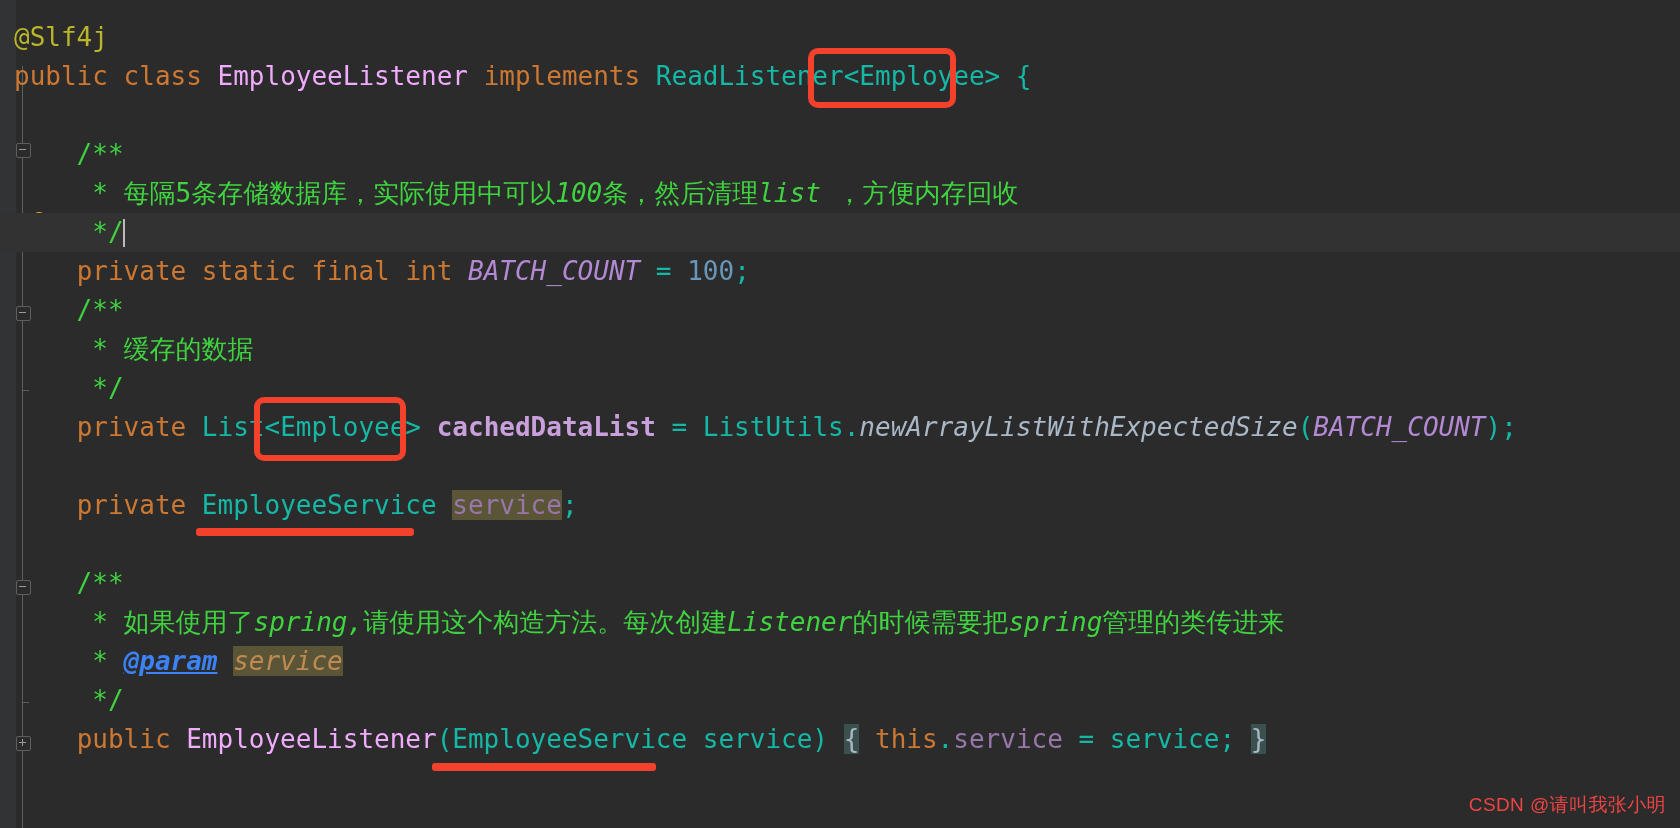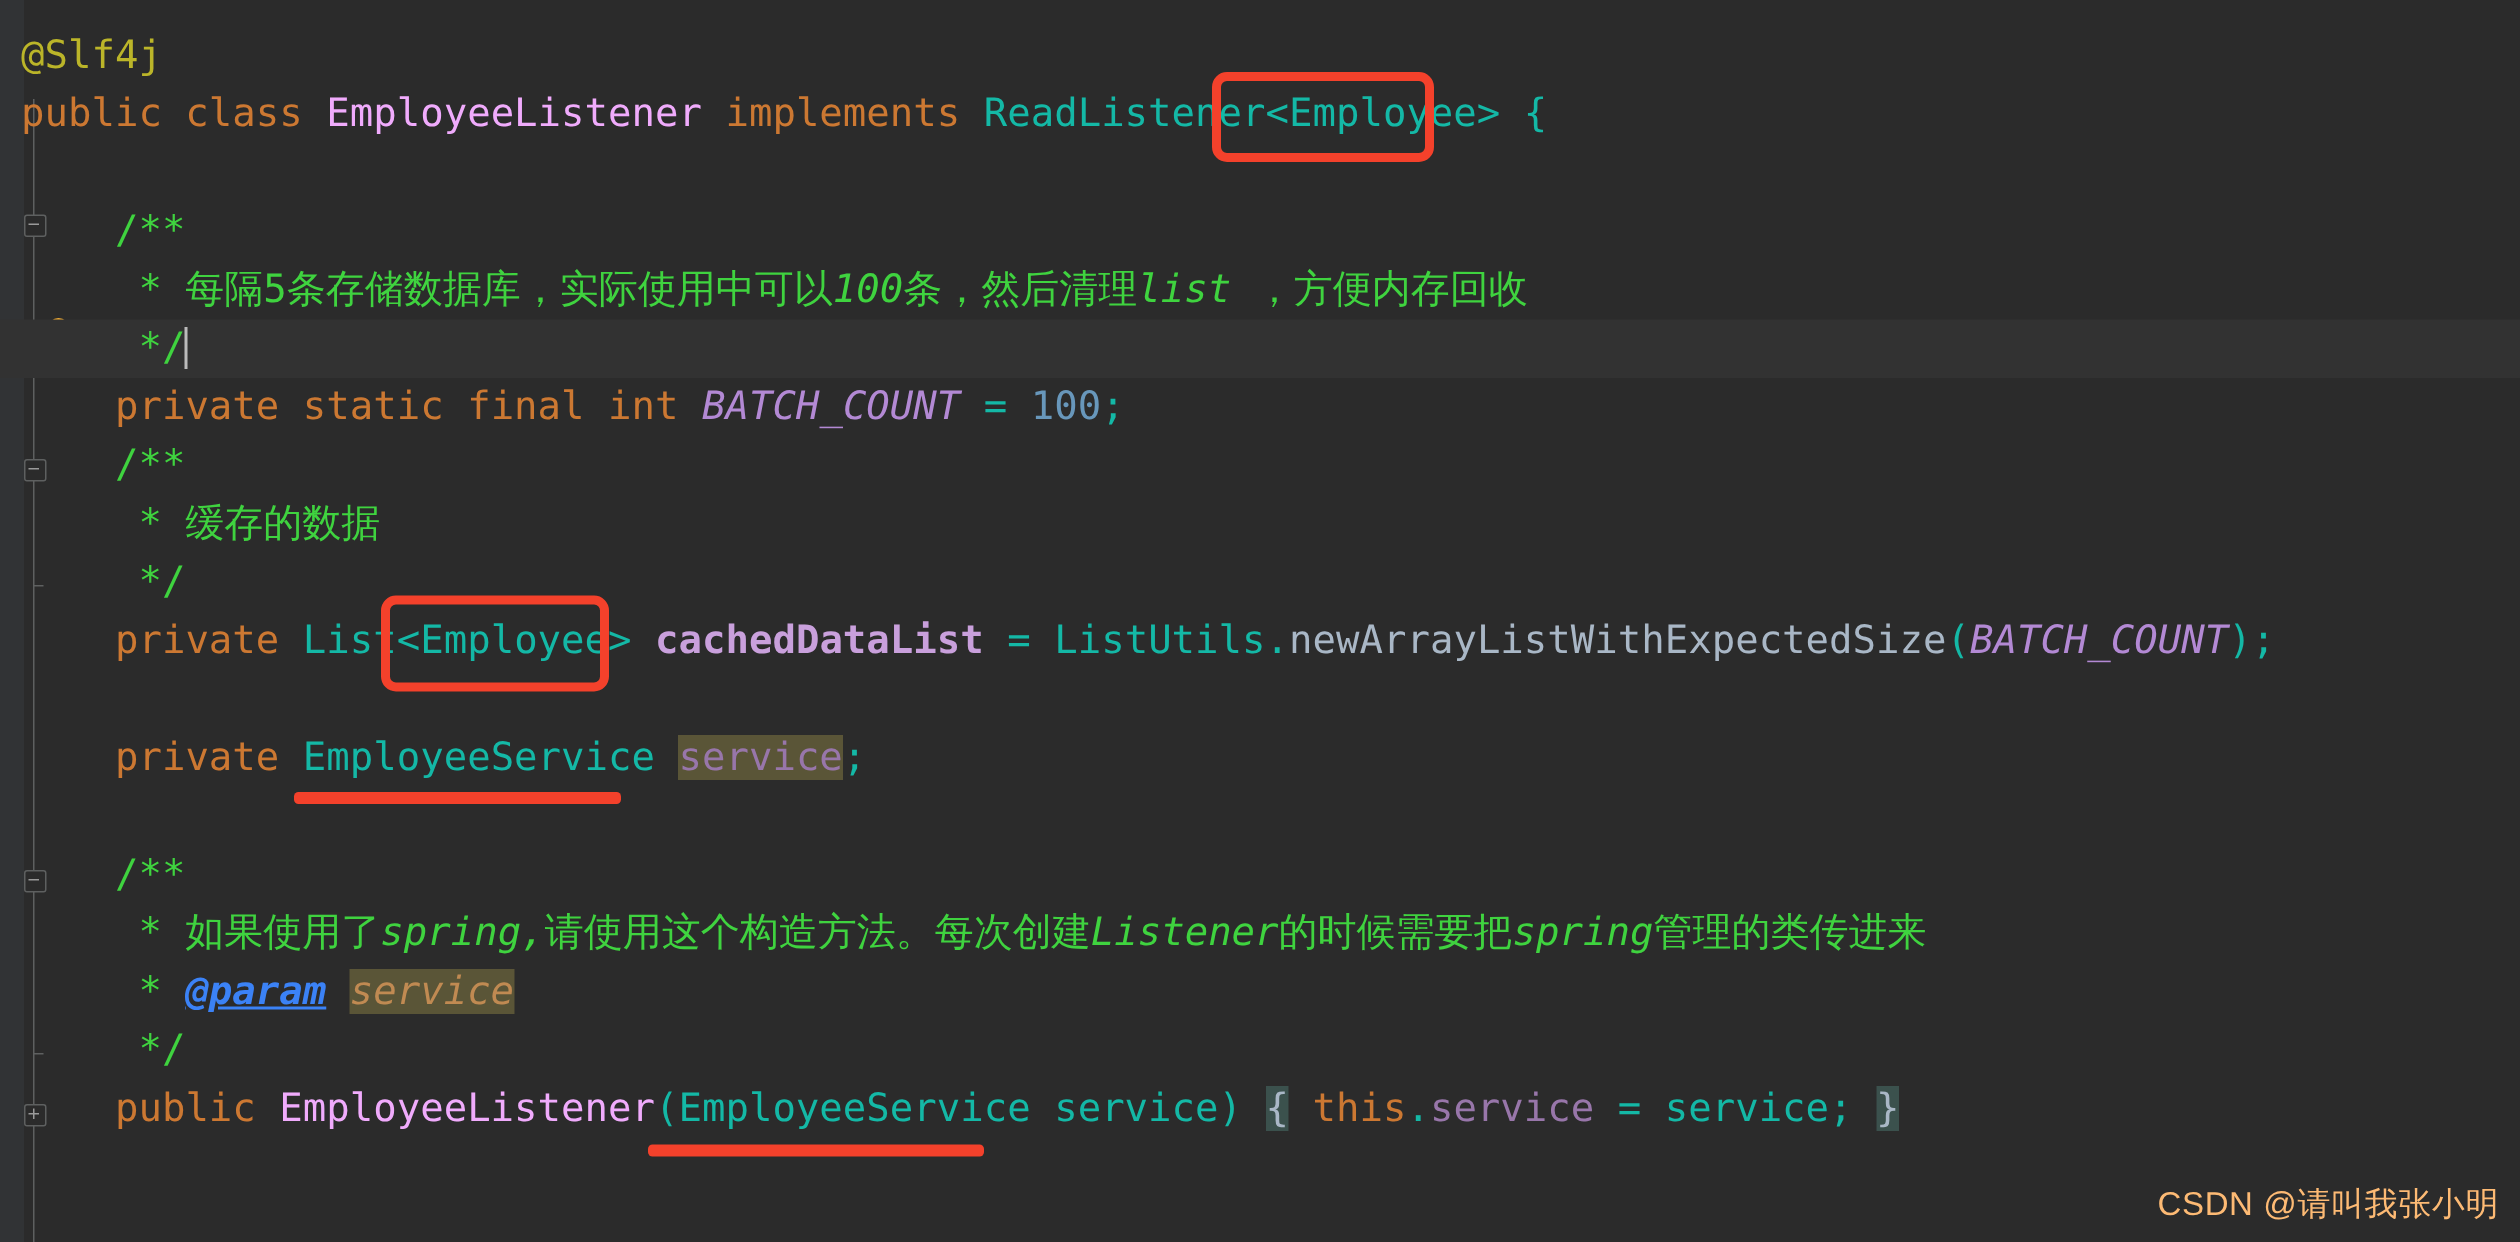--- a/index.html
+++ b/index.html
@@ -81,21 +81,21 @@
   .cls       { color:#14b8a6; }          
   .dim       { color:#f0abfc; }          
   .anno      { color:#bbb529; }          
   .cmt       { color:#3fd33f; }          
   .cmt-i     { color:#3fd33f;font-style:italic; }
   .tag       { color:#3b82f6;font-weight:bold;font-style:italic;text-decoration:underline;text-align:right; }
   .num       { color:#6897bb; }          
   .const     { color:#b389d4;font-style:italic; } 
   .field     { color:#c9a0dc;font-weight:bold; }          
   .fieldp    { color:#9876aa; }
-  .mth       { color:#a9b7c6;} 
+  .mth       { color:#a9b7c6;font-style:italic; } 
   .param-hl  { background:#5a5537;color:#9876aa; }      
   .param-doc { background:#5a5537;color:#c08a52;font-style:italic; }
   .brace-hl  { background:#3b514d;color:#a9b7c6; }
   .caret{
     display:inline-block;width:2px;height:28px;background:#bbbbbb;
     vertical-align:-6px;margin:0 -1px;
   }
 
   
   .ann-box{
@@ -109,23 +109,23 @@
     position:absolute;
     height:8px;
     background:#f4412b;
     border-radius:3px;
     pointer-events:none;
   }
 
   
   .watermark{
     position:absolute;right:14px;bottom:10px;
-    color:#fdba74;
+    color:#ef4444;
     font-family:"Liberation Sans",sans-serif;
-    font-size:22px;
+    font-size:19px;
     letter-spacing:.4px;
     user-select:none;
   }
 </style>
 </head>
 <body>
 
 <div id="editor">
 
   <div class="gutter"></div>

